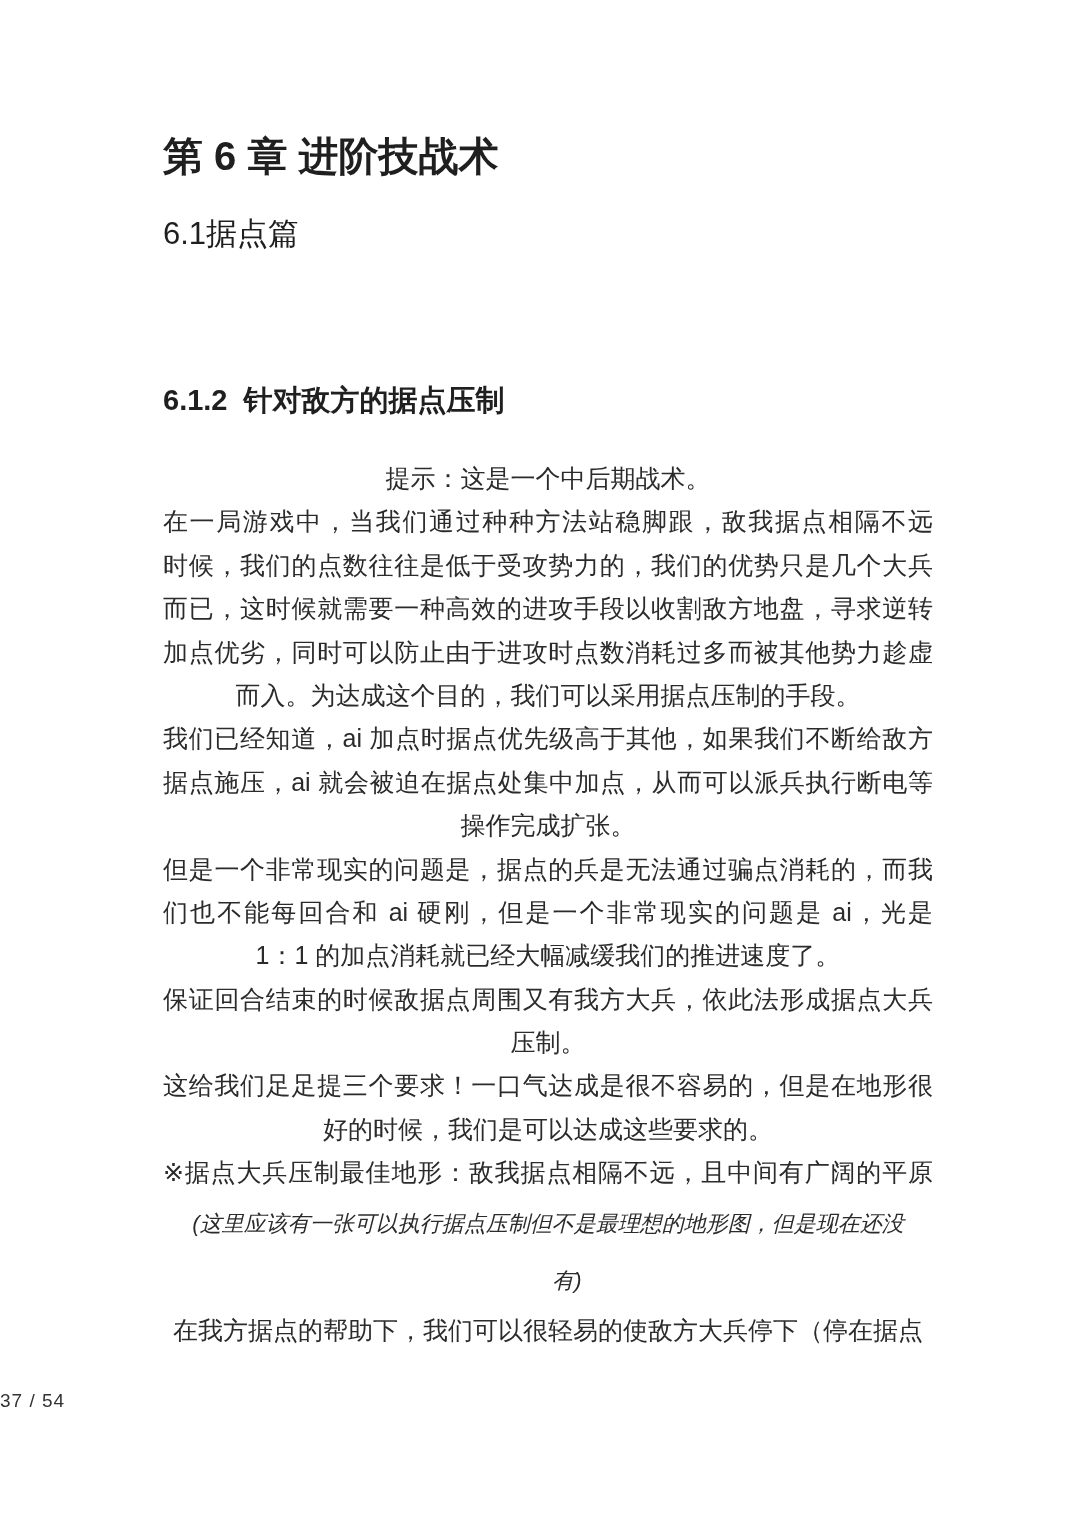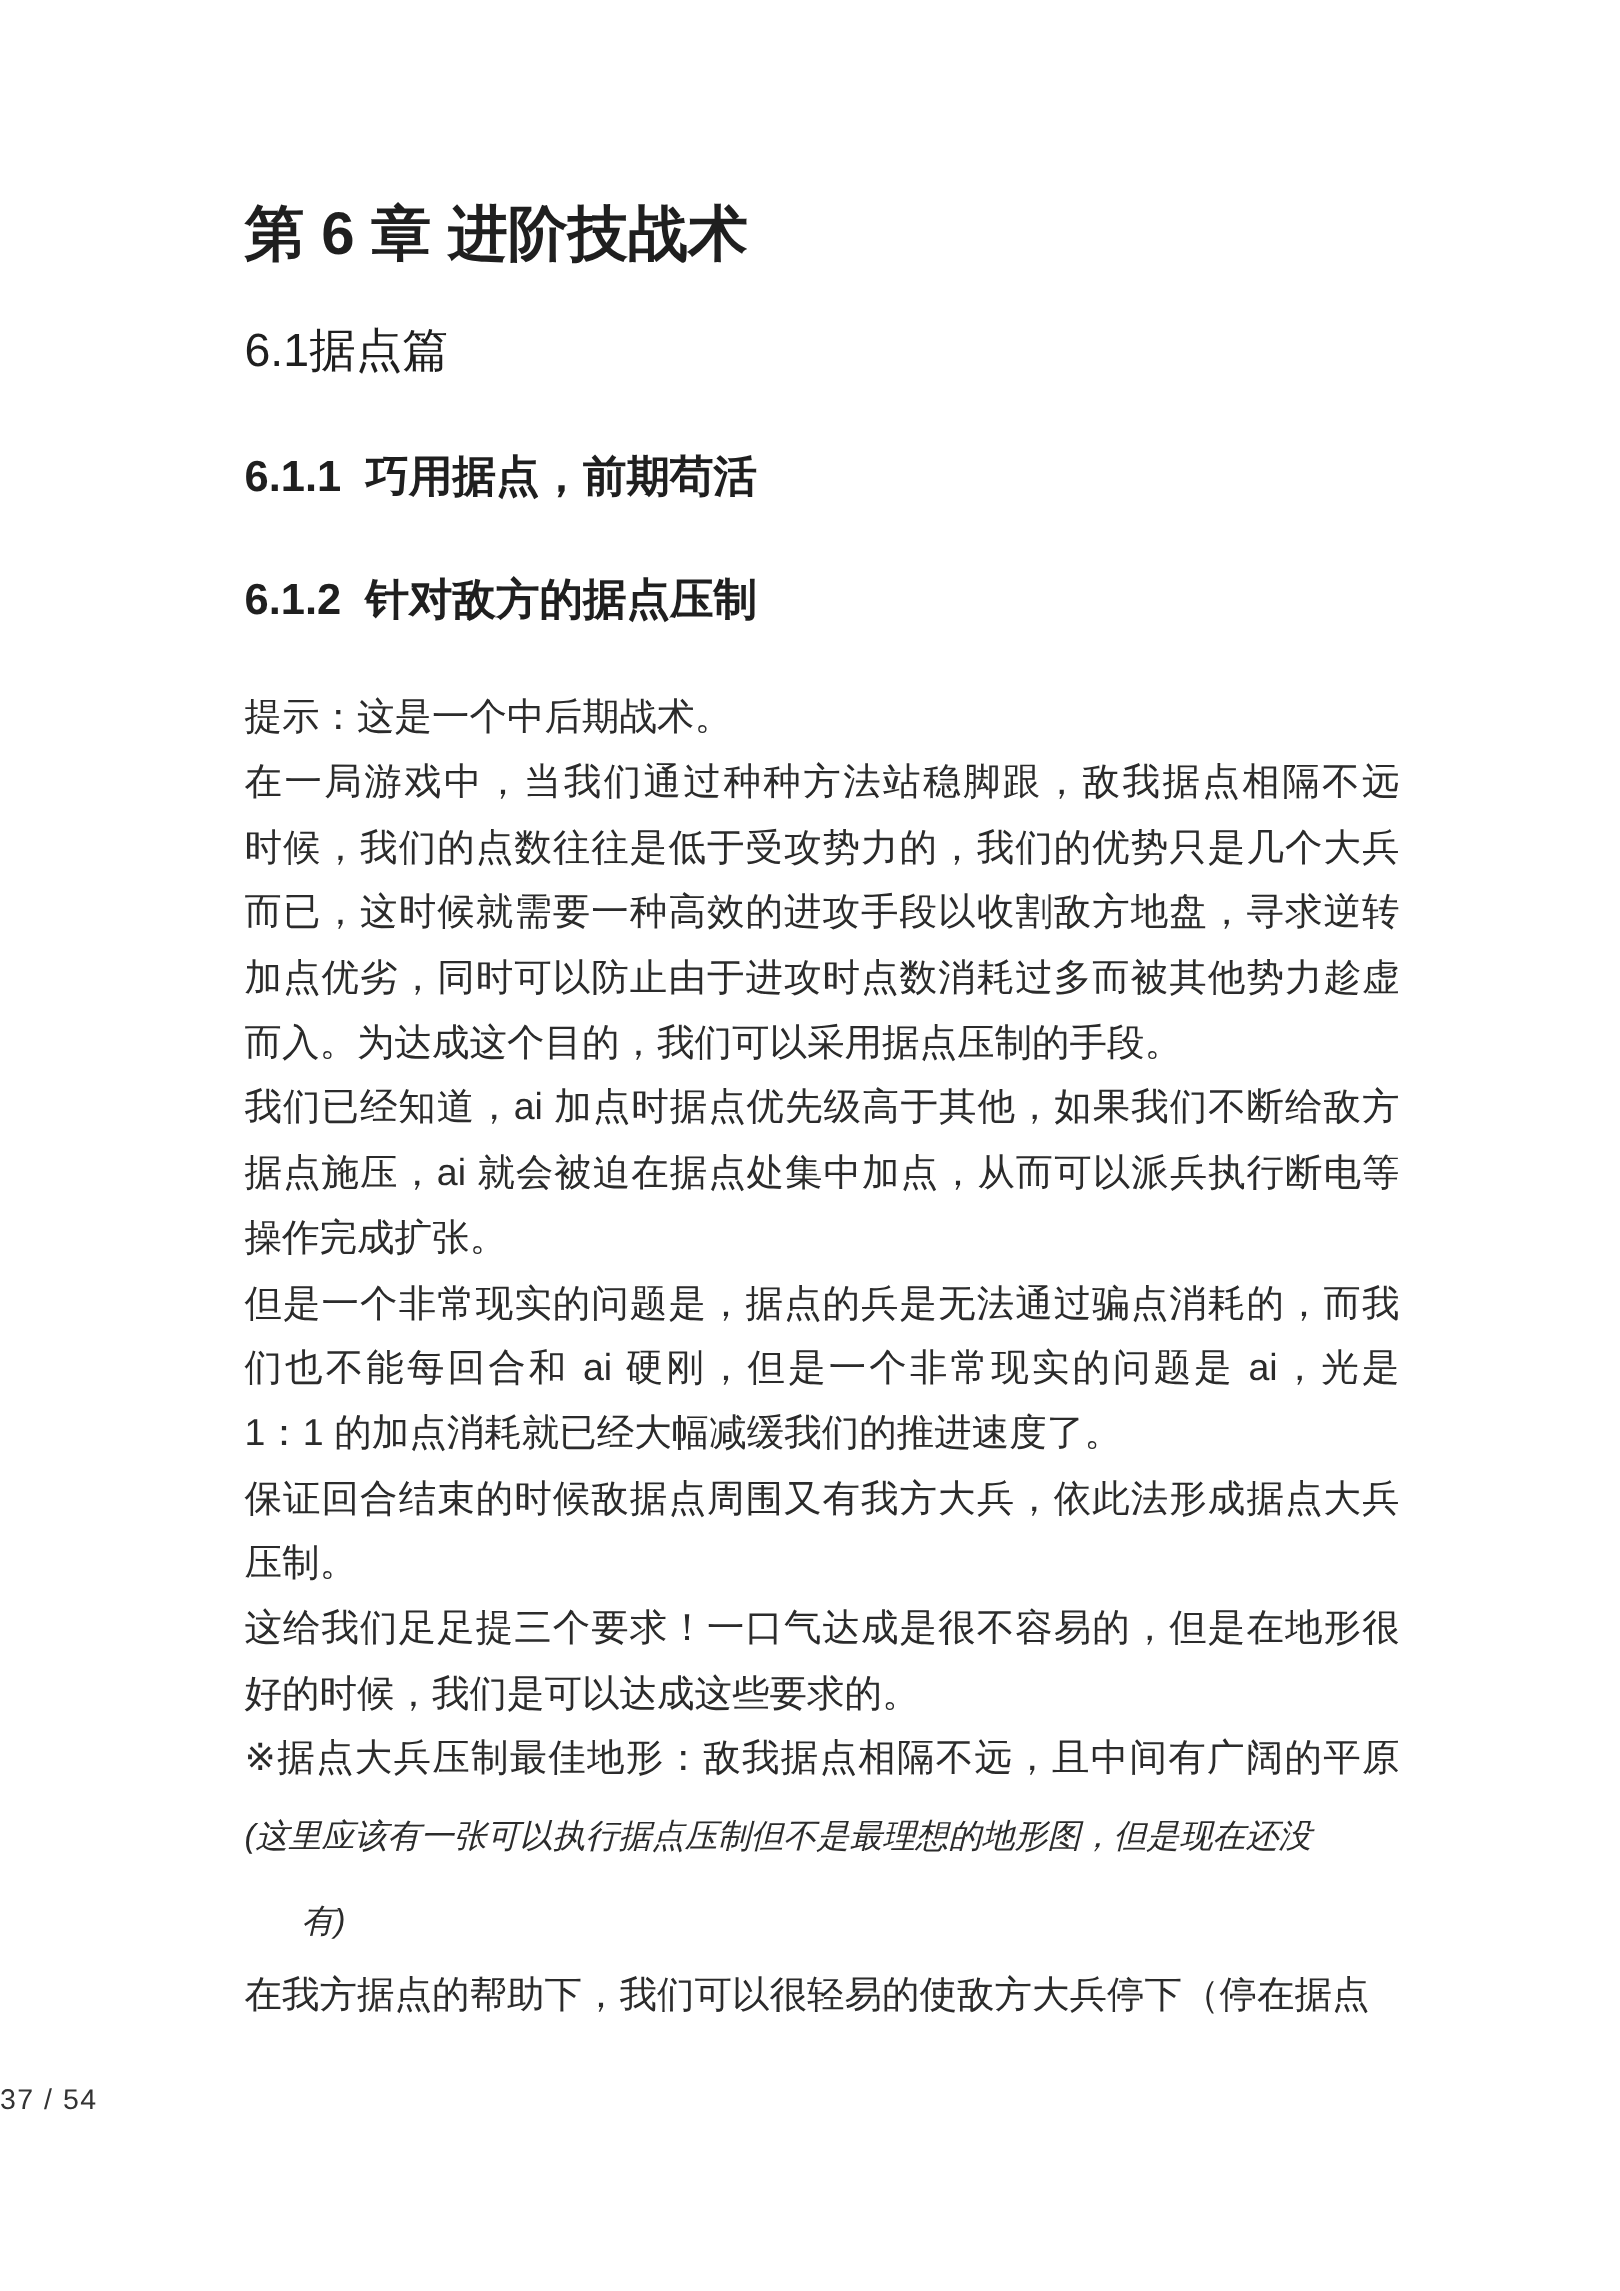--- a/index.html
+++ b/index.html
@@ -52,21 +52,21 @@
     left: 163px;
     top: 457px;
     width: 770px;
     font-size: 25px;
     color: #2b2b2b;
   }
   .ln {
     display: block;
     height: 43.4px;
     line-height: 43.4px;
-    text-align: left;
+    text-align: center;
   }
   .ln.full {
     text-align: justify;
     text-align-last: justify;
   }
   .ln .b {
     font-weight: 700;
     color: #1c1c1c;
   }
   .ln.note {
@@ -90,21 +90,20 @@
 </style>
 </head>
 <body>
 
 <div class="page">
 
   <div class="h-chapter">第 6 章 进阶技战术</div>
 
   <div class="h-section">6.1据点篇</div>
 
-  <div class="h-subsection h-sub-1">6.1.1  巧用据点，前期苟活</div>
 
   <div class="h-subsection h-sub-2">6.1.2  针对敌方的据点压制</div>
 
   <div class="body-text">
     <div class="ln">提示：这是一个中后期战术。</div>
     <div class="ln full">在一局游戏中，当我们通过种种方法站稳脚跟，敌我据点相隔不远</div>
     <div class="ln full">时候，我们的点数往往是低于受攻势力的，我们的优势只是几个大兵</div>
     <div class="ln full">而已，这时候就需要一种高效的进攻手段以收割敌方地盘，寻求逆转</div>
     <div class="ln full">加点优劣，同时可以防止由于进攻时点数消耗过多而被其他势力趁虚</div>
     <div class="ln">而入。为达成这个目的，我们可以采用据点压制的手段。</div>

